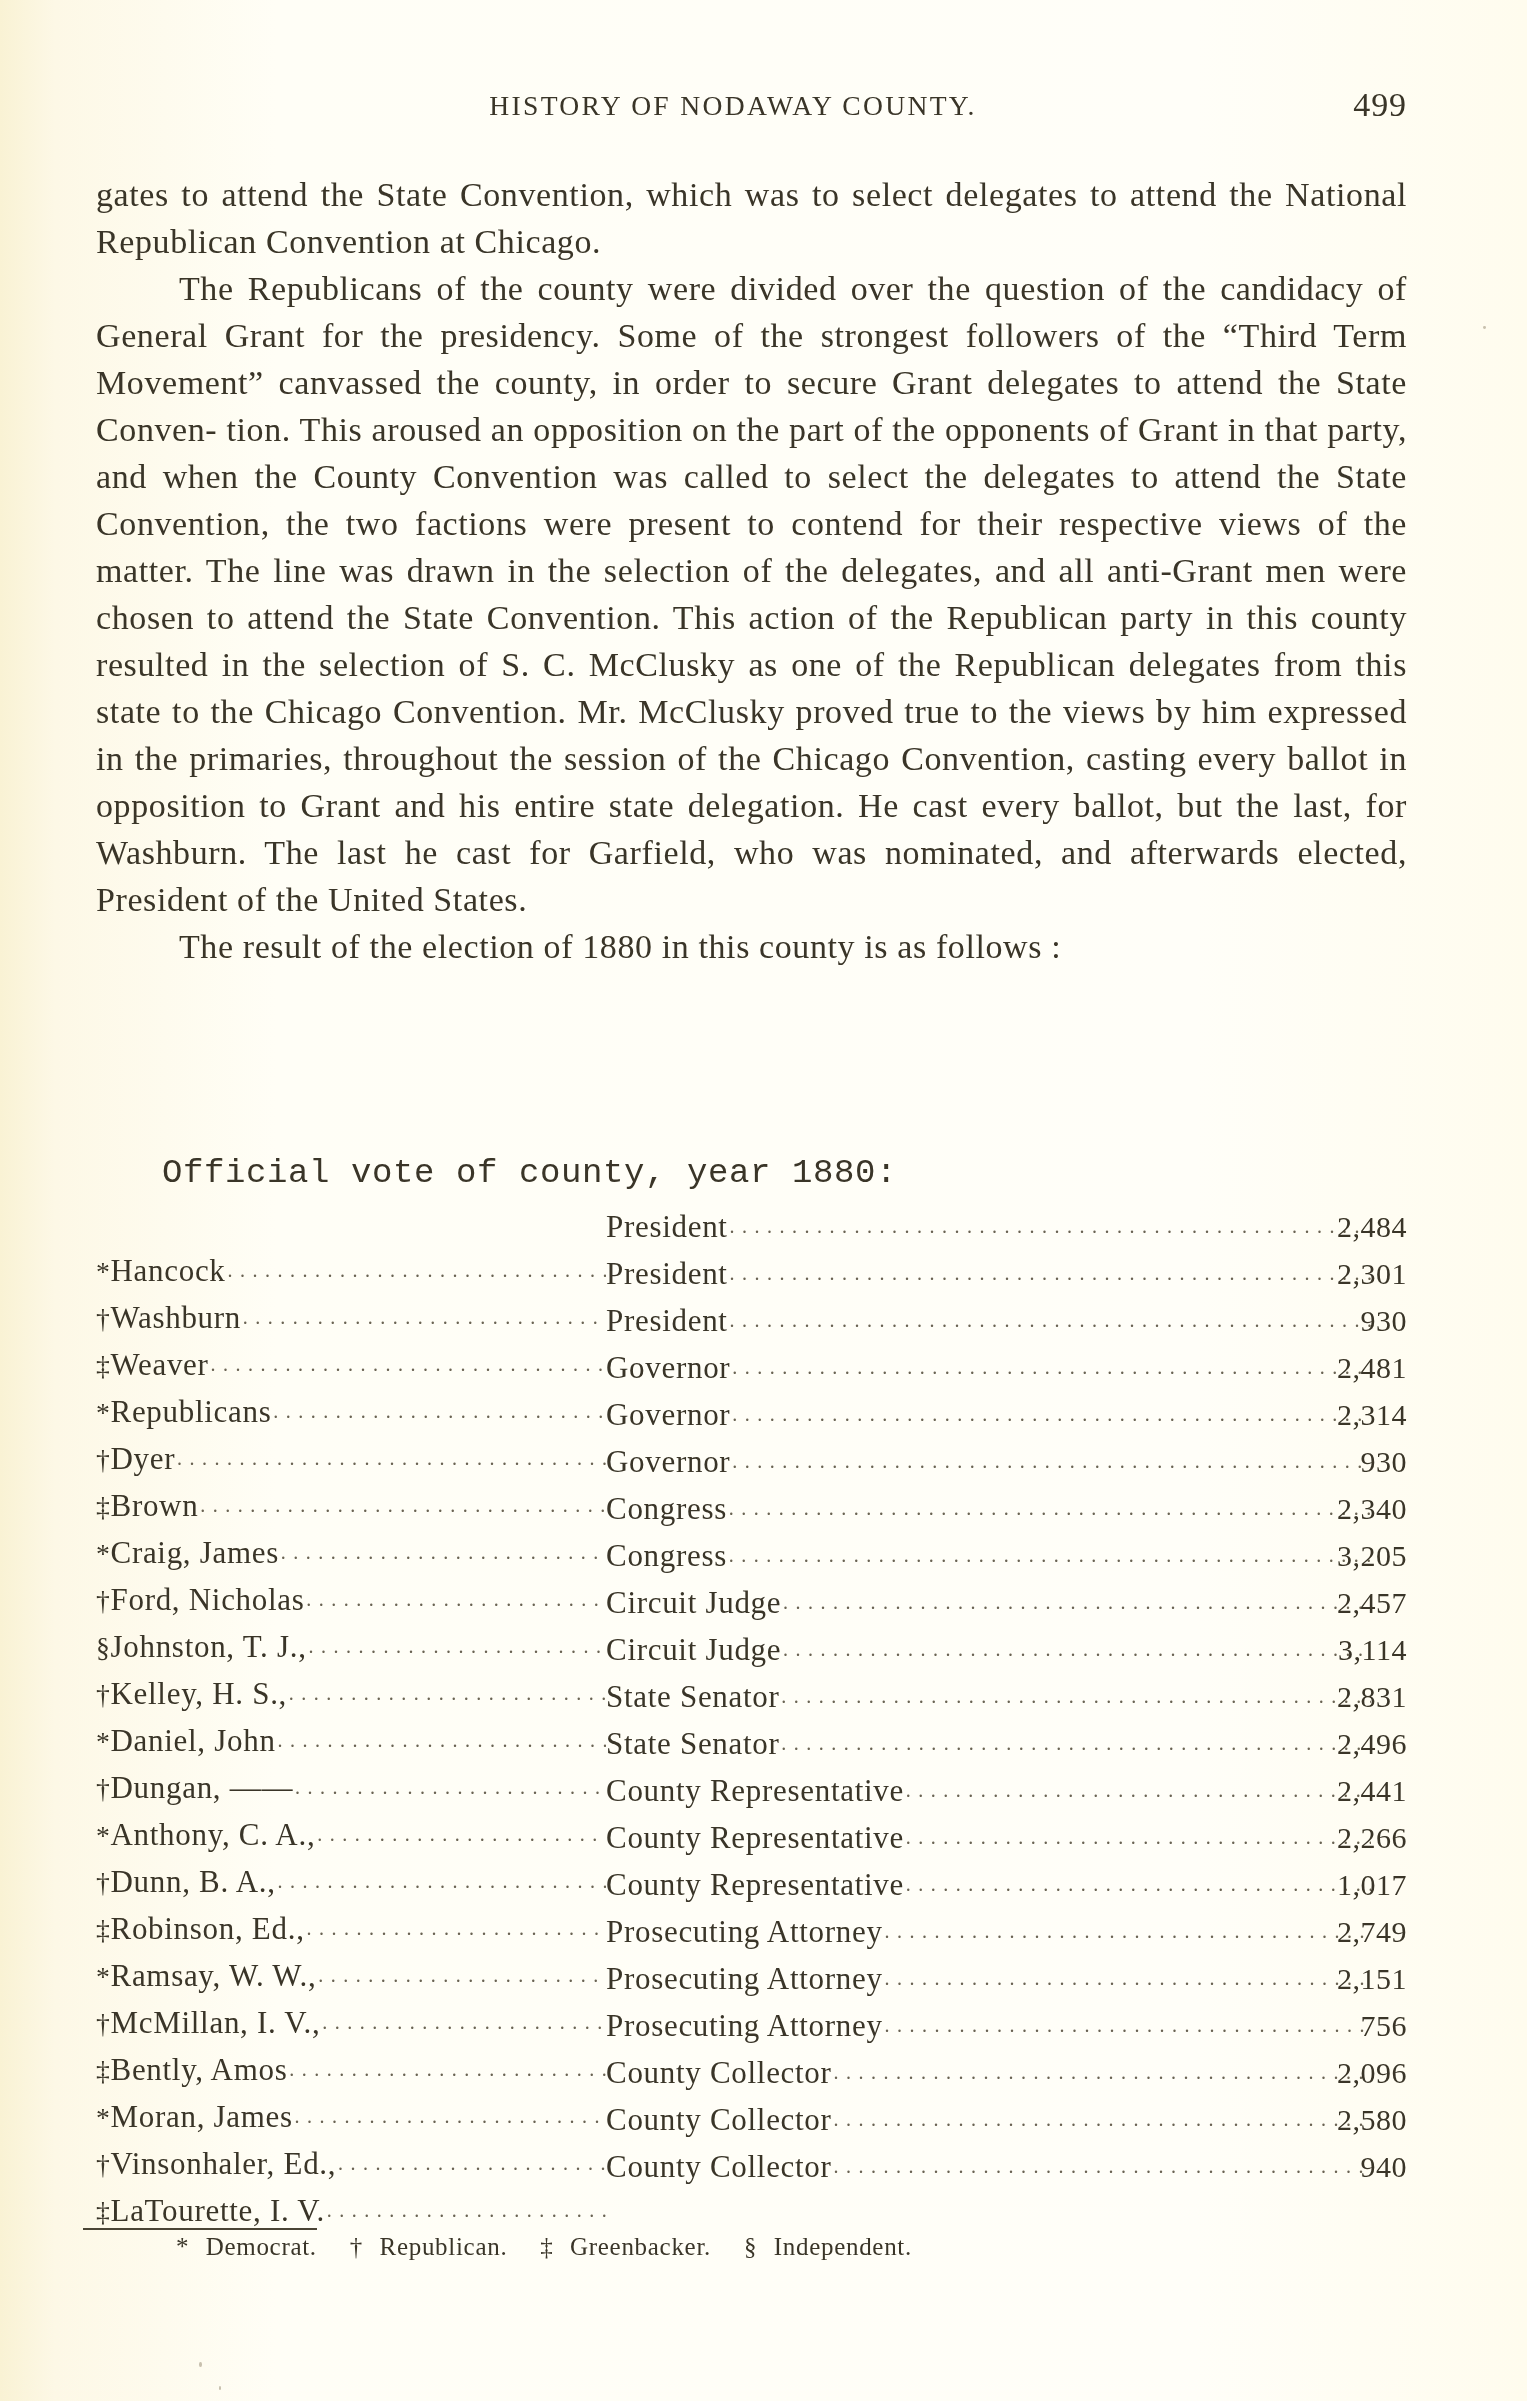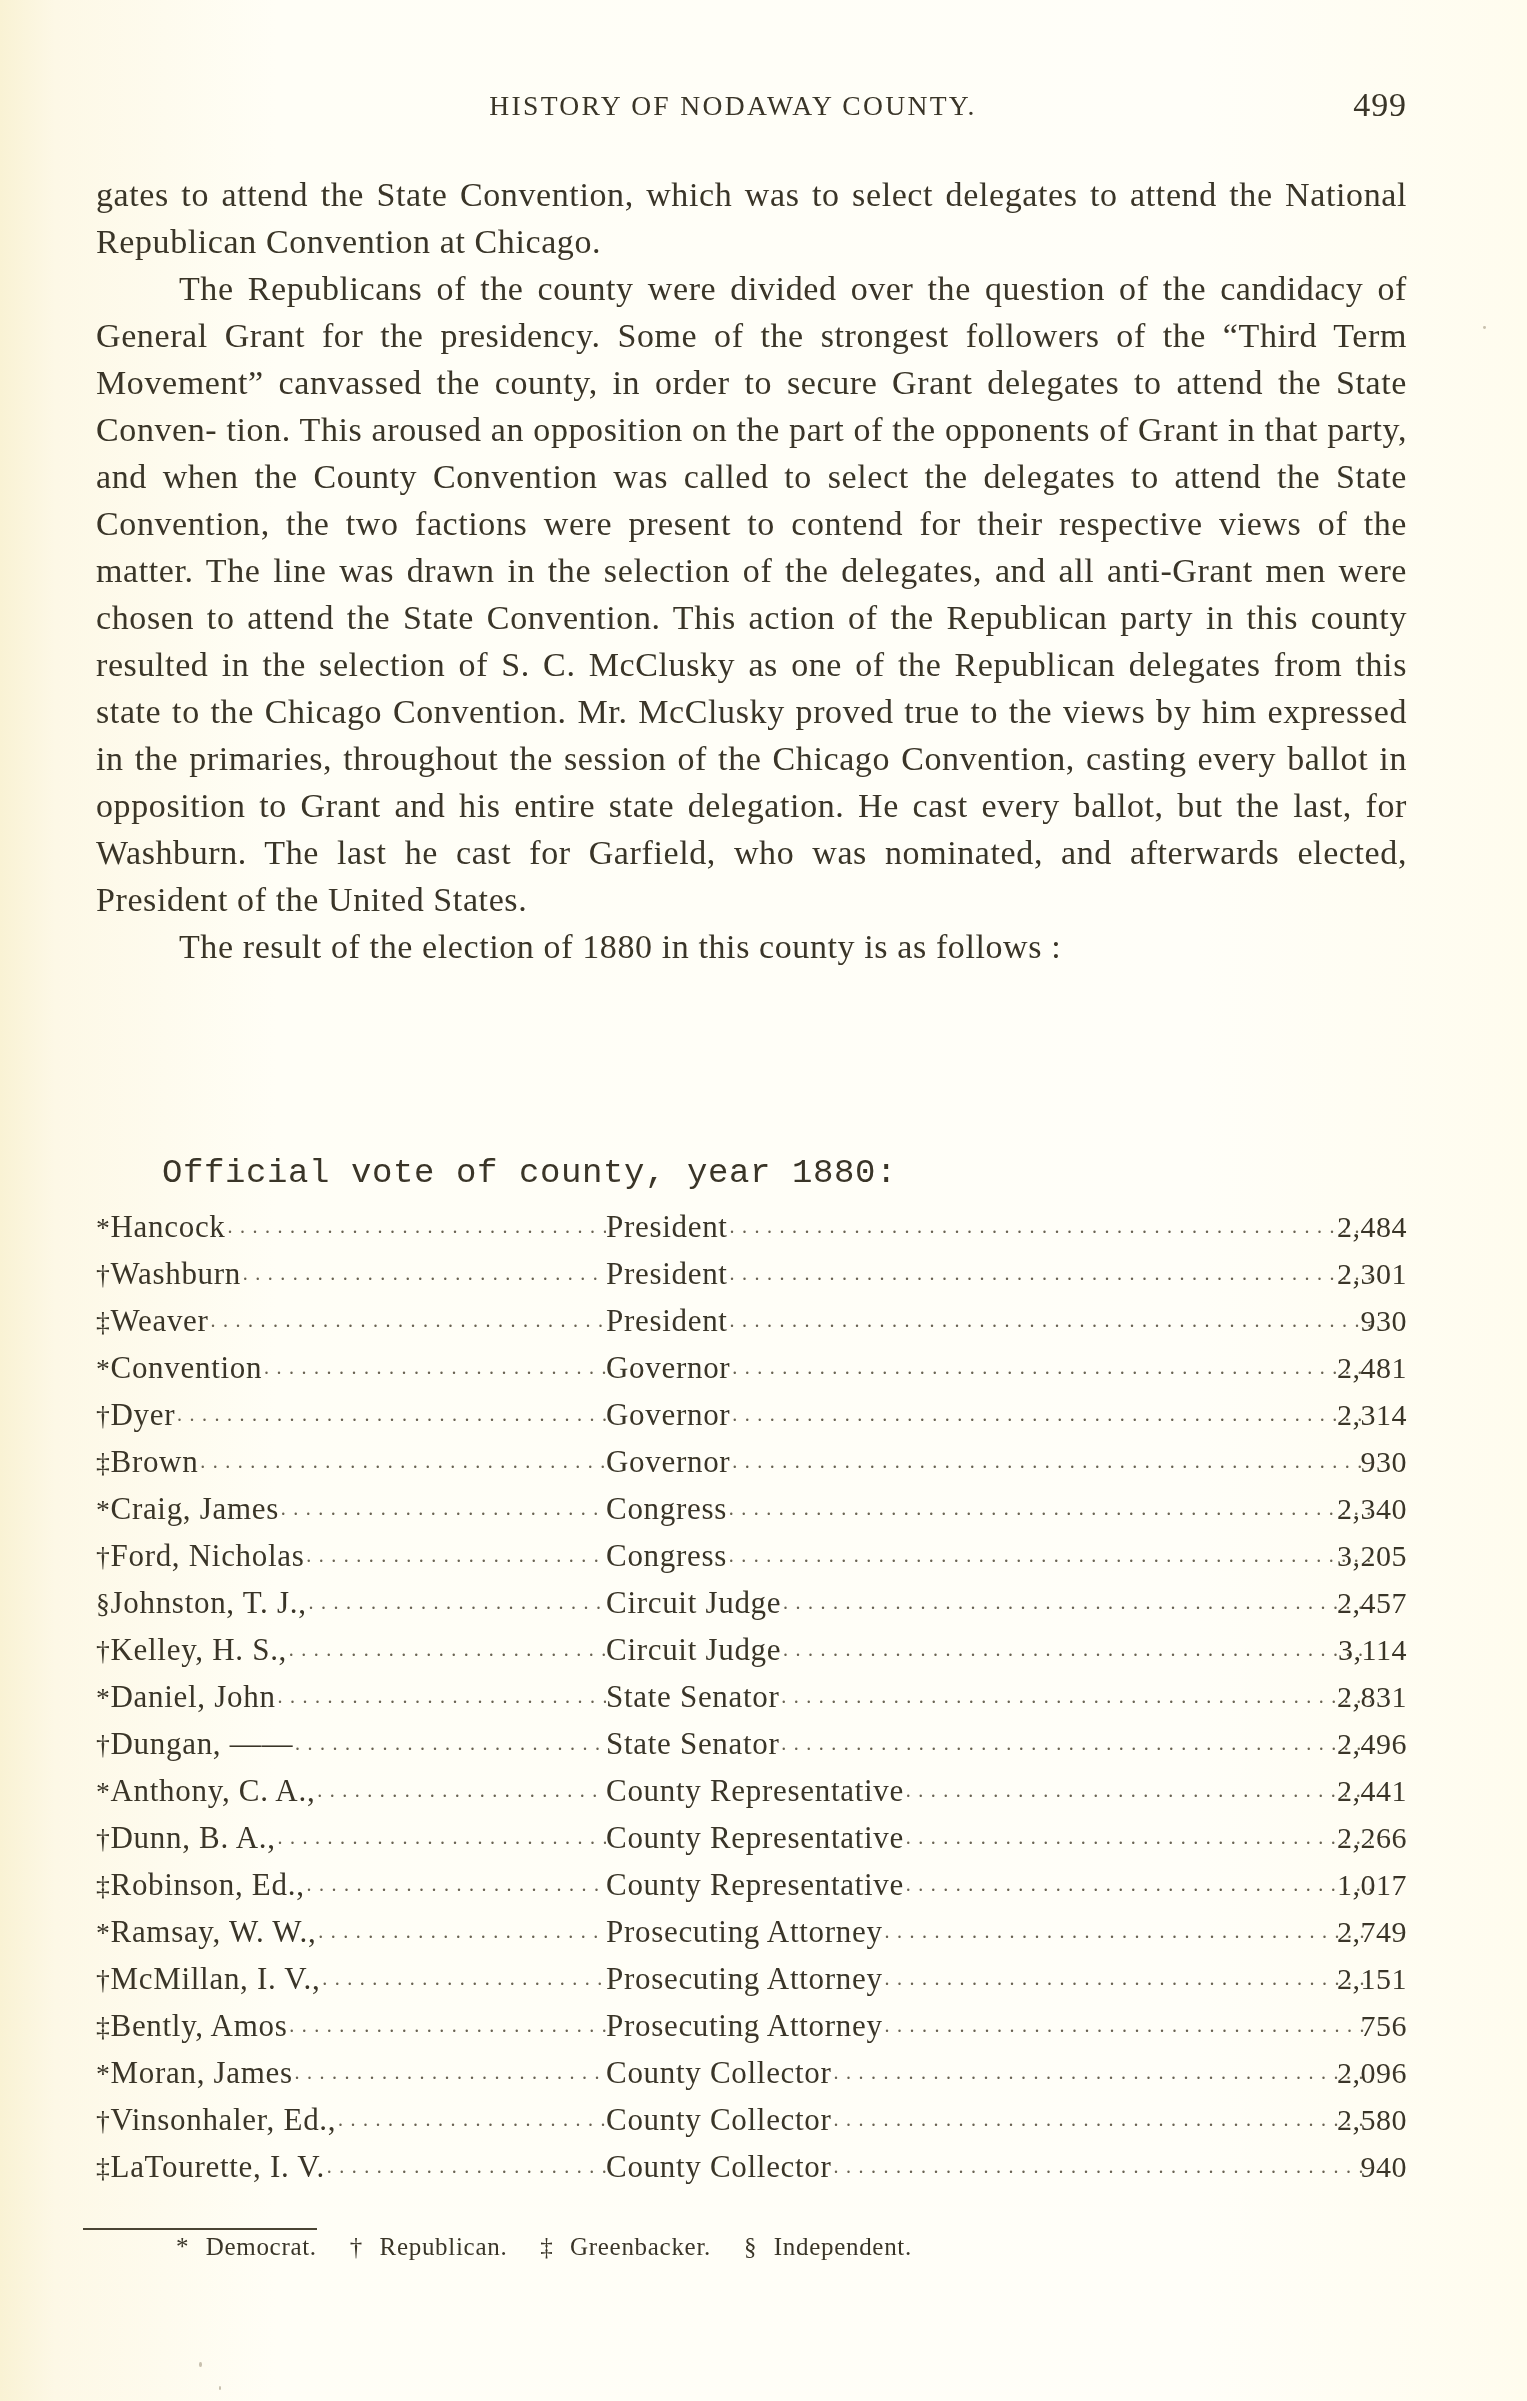--- a/index.html
+++ b/index.html
@@ -36,20 +36,21 @@
   .vote-table {
     position: absolute; left: 96px; top: 1203px; width: 1311px;
   }
   .vote-row {
     position: relative; height: 47px; font-size: 31px; line-height: 47px;
     letter-spacing: 0.7px; white-space: nowrap;
   }
   .cell-name {
     position: absolute; left: 0; width: 510px; overflow: hidden;
     display: flex;
+    margin-top: 44px;
   }
   .cell-office {
     position: absolute; left: 510px; width: 765px; overflow: hidden;
     display: flex;
     text-align: right;
   }
   .cell-votes {
     position: absolute; right: 0; width: 92px; text-align: right;
     font-size: 30px; letter-spacing: 0.5px;
   }
@@ -120,21 +121,21 @@
           <span class="leader"></span>
         </div>
         <div class="cell-office">
           <span class="txt">President</span>
           <span class="leader"></span>
         </div>
         <div class="cell-votes">930</div>
       </div>
       <div class="vote-row">
         <div class="cell-name">
-          <span class="txt"><span class="marker">*</span><span>Convention</span></span>
+          <span class="txt"><span class="marker">*</span><span>Republicans</span></span>
           <span class="leader"></span>
         </div>
         <div class="cell-office">
           <span class="txt">Governor</span>
           <span class="leader"></span>
         </div>
         <div class="cell-votes">2,481</div>
       </div>
       <div class="vote-row">
         <div class="cell-name">

